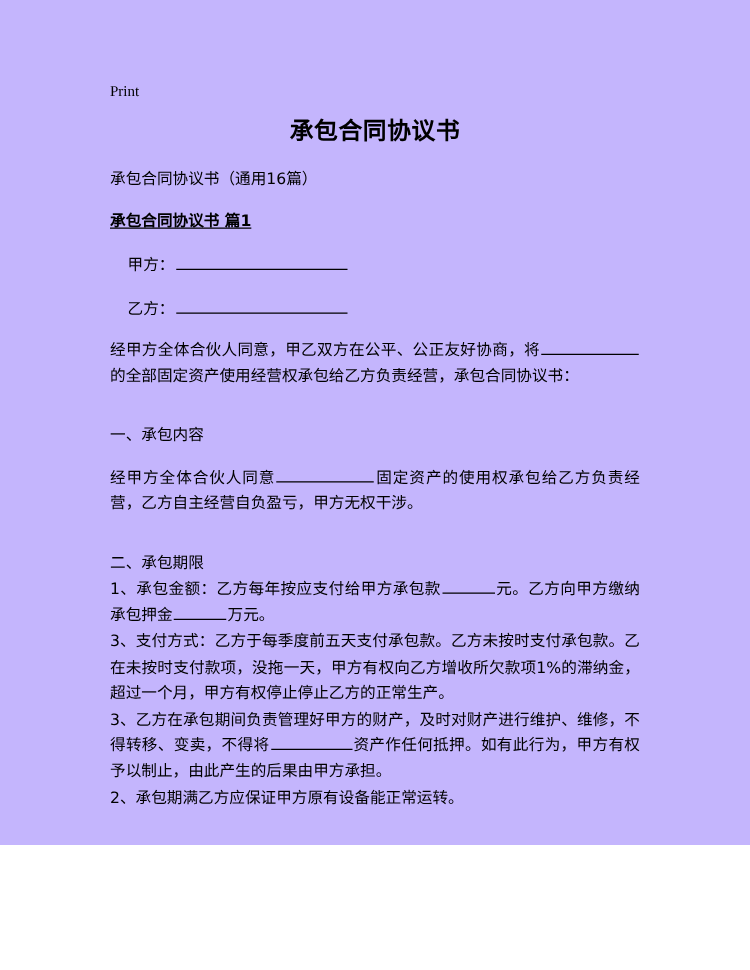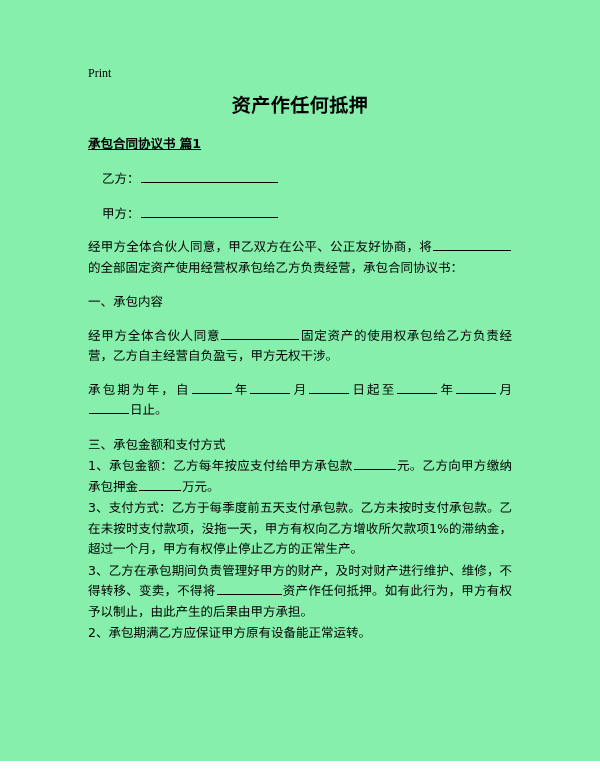--- a/index.html
+++ b/index.html
@@ -13,22 +13,22 @@
     height: 776px;
     overflow: hidden;
     font-family: "DejaVu Sans", "Liberation Sans", sans-serif;
     color: #000000;
     -webkit-font-smoothing: antialiased;
   }
 
   .page {
     position: relative;
     width: 600px;
-    height: 761px;
-    background: #86efac;
+    height: 676px;
+    background: #c4b5fd;
     box-sizing: border-box;
   }
 
   
   .print-link {
     position: absolute;
     left: 88px;
     top: 66px;
     font-family: "Liberation Serif", "DejaVu Serif", serif;
     font-size: 12px;
@@ -102,58 +102,58 @@
 
   p.numbered {
     margin: 1px 0 0 0;
     font-size: 12.5px;
     line-height: 20.5px;
     text-align: justify;
     text-justify: inter-ideograph;
   }
 
   p.roman-heading {
-    margin: 14px 0 0 0;
+    margin: 27px 0 0 0;
     font-size: 12.5px;
     line-height: 20.5px;
     font-weight: normal;
   }
 </style>
 </head>
 <body>
 
 <div class="page">
 
   <a class="print-link" href="#">Print</a>
 
   <div class="content">
 
-    <h1 class="doc-title">资产作任何抵押</h1>
+    <h1 class="doc-title">承包合同协议书</h1>
 
+    <div class="subtitle">承包合同协议书（通用16篇）</div>
 
     <div class="section-heading">承包合同协议书 篇1</div>
 
     <div class="party-line">
-      <span>乙方：</span><span class="blank w-party"></span>
+      <span>甲方：</span><span class="blank w-party"></span>
     </div>
 
     <div class="party-line">
-      <span>甲方：</span><span class="blank w-party"></span>
+      <span>乙方：</span><span class="blank w-party"></span>
     </div>
 
     <p class="para"><span>经甲方全体合伙人同意，甲乙双方在公平、公正友好协商，将</span><span class="blank w-long"></span><span>的全部固定资产使用经营权承包给乙方负责经营，承包合同协议书：</span></p>
 
     <p class="roman-heading">一、承包内容</p>
 
     <p class="para"><span>经甲方全体合伙人同意</span><span class="blank w-long"></span><span>固定资产的使用权承包给乙方负责经营，乙方自主经营自负盈亏，甲方无权干涉。</span></p>
 
+    <p class="roman-heading">二、承包期限</p>
 
-    <p class="para"><span>承包期为年，自</span><span class="blank w-date"></span><span>年</span><span class="blank w-date"></span><span>月</span><span class="blank w-date"></span><span>日起至</span><span class="blank w-date"></span><span>年</span><span class="blank w-date"></span><span>月</span><span class="blank w-date"></span><span>日止。</span></p>
 
-    <p class="roman-heading">三、承包金额和支付方式</p>
 
     <p class="numbered"><span>1、承包金额：乙方每年按应支付给甲方承包款</span><span class="blank w-amt"></span><span>元。乙方向甲方缴纳承包押金</span><span class="blank w-amt"></span><span>万元。</span></p>
 
     <p class="numbered">3、支付方式：乙方于每季度前五天支付承包款。乙方未按时支付承包款。乙在未按时支付款项，没拖一天，甲方有权向乙方增收所欠款项1%的滞纳金，超过一个月，甲方有权停止停止乙方的正常生产。</p>
 
 
     <p class="numbered"><span>3、乙方在承包期间负责管理好甲方的财产，及时对财产进行维护、维修，不得转移、变卖，不得将</span><span class="blank w-med"></span><span>资产作任何抵押。如有此行为，甲方有权予以制止，由此产生的后果由甲方承担。</span></p>
 
     <p class="numbered">2、承包期满乙方应保证甲方原有设备能正常运转。</p>
 

